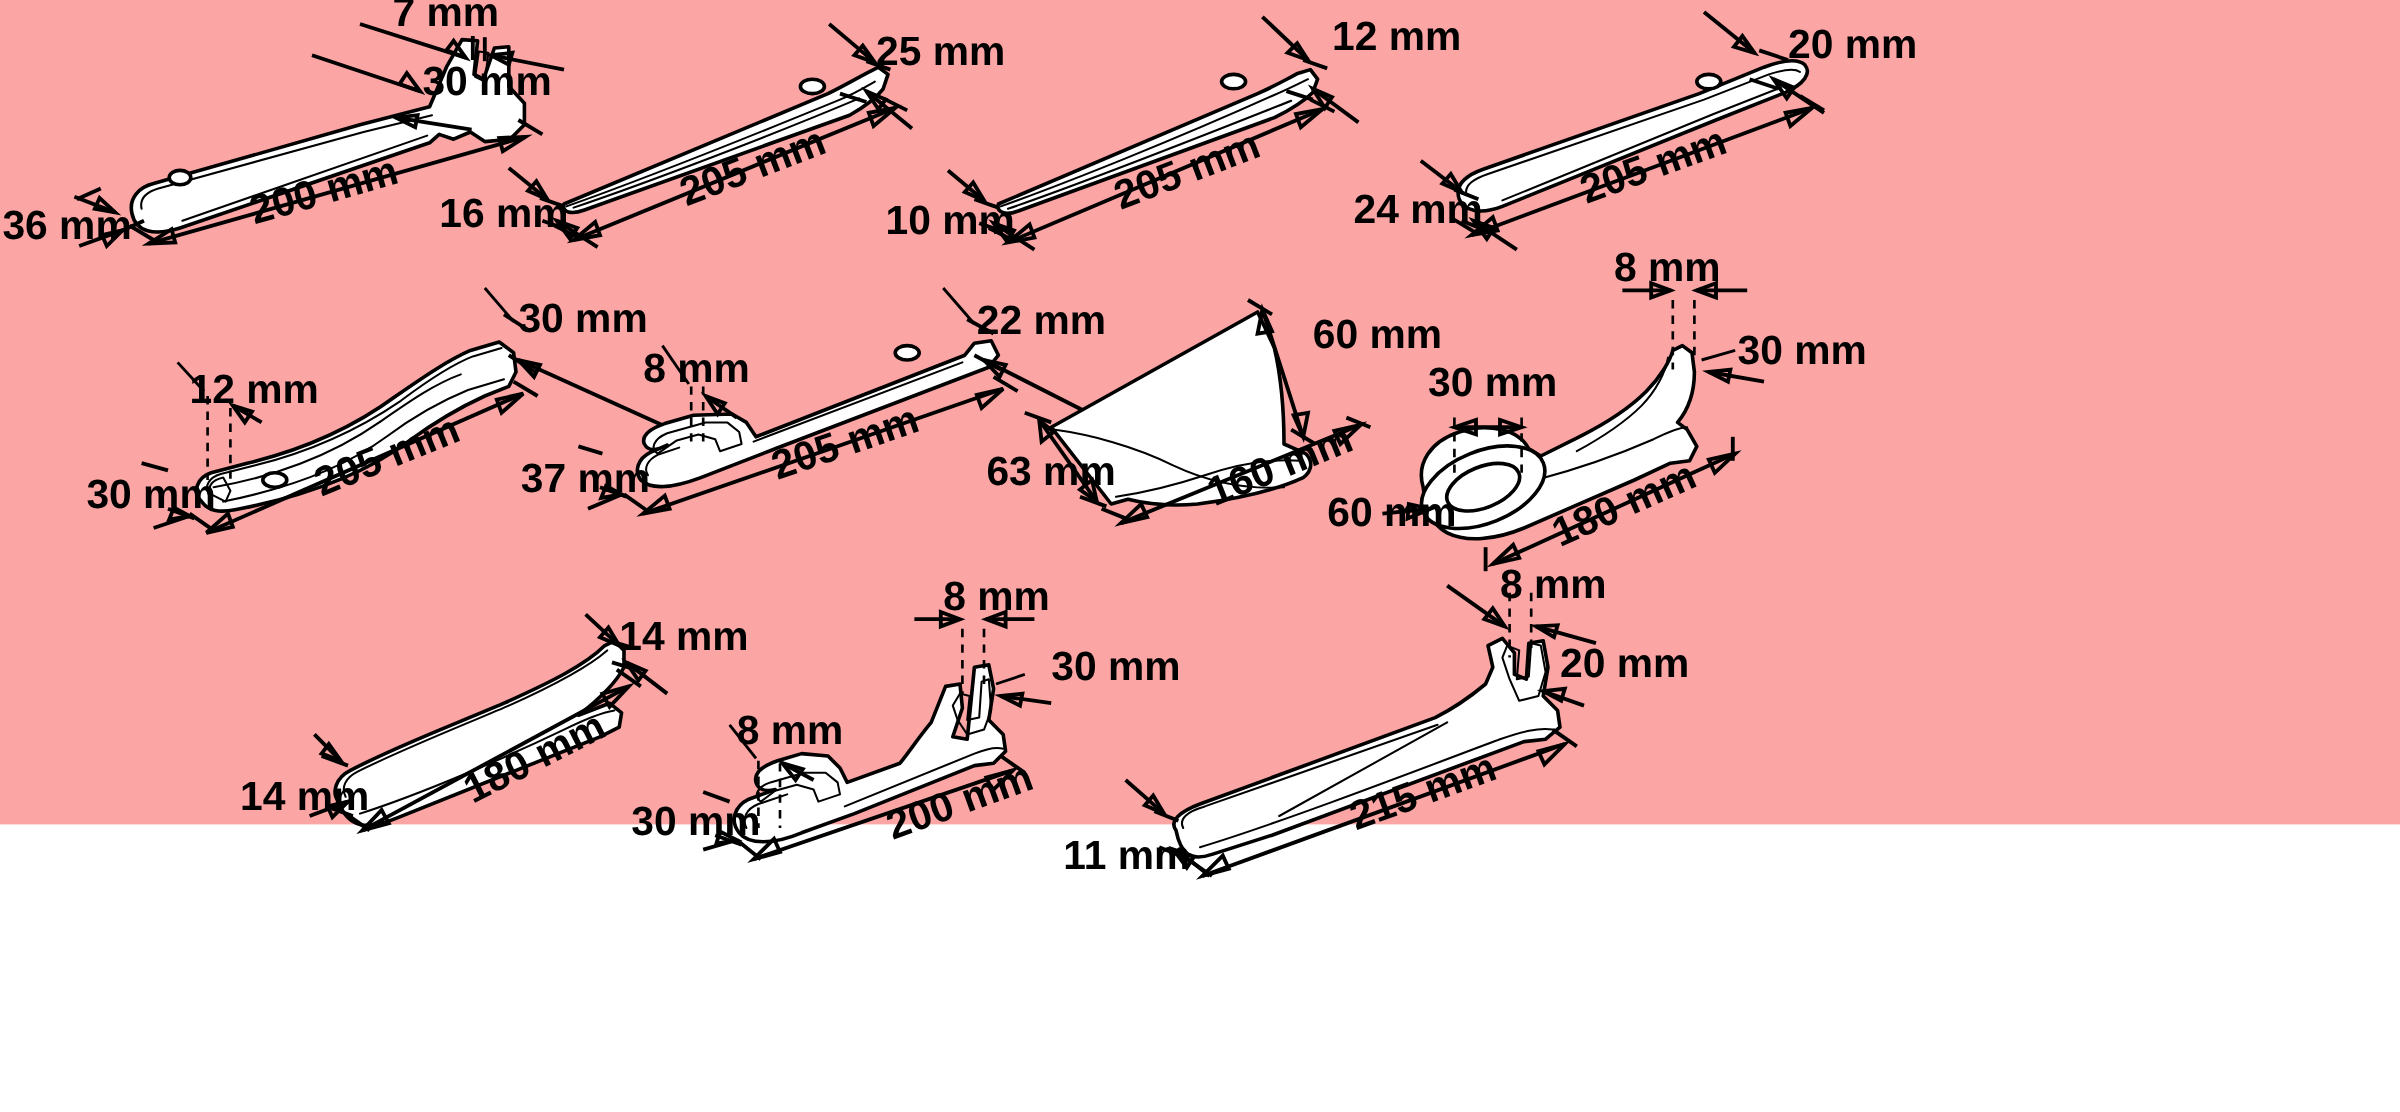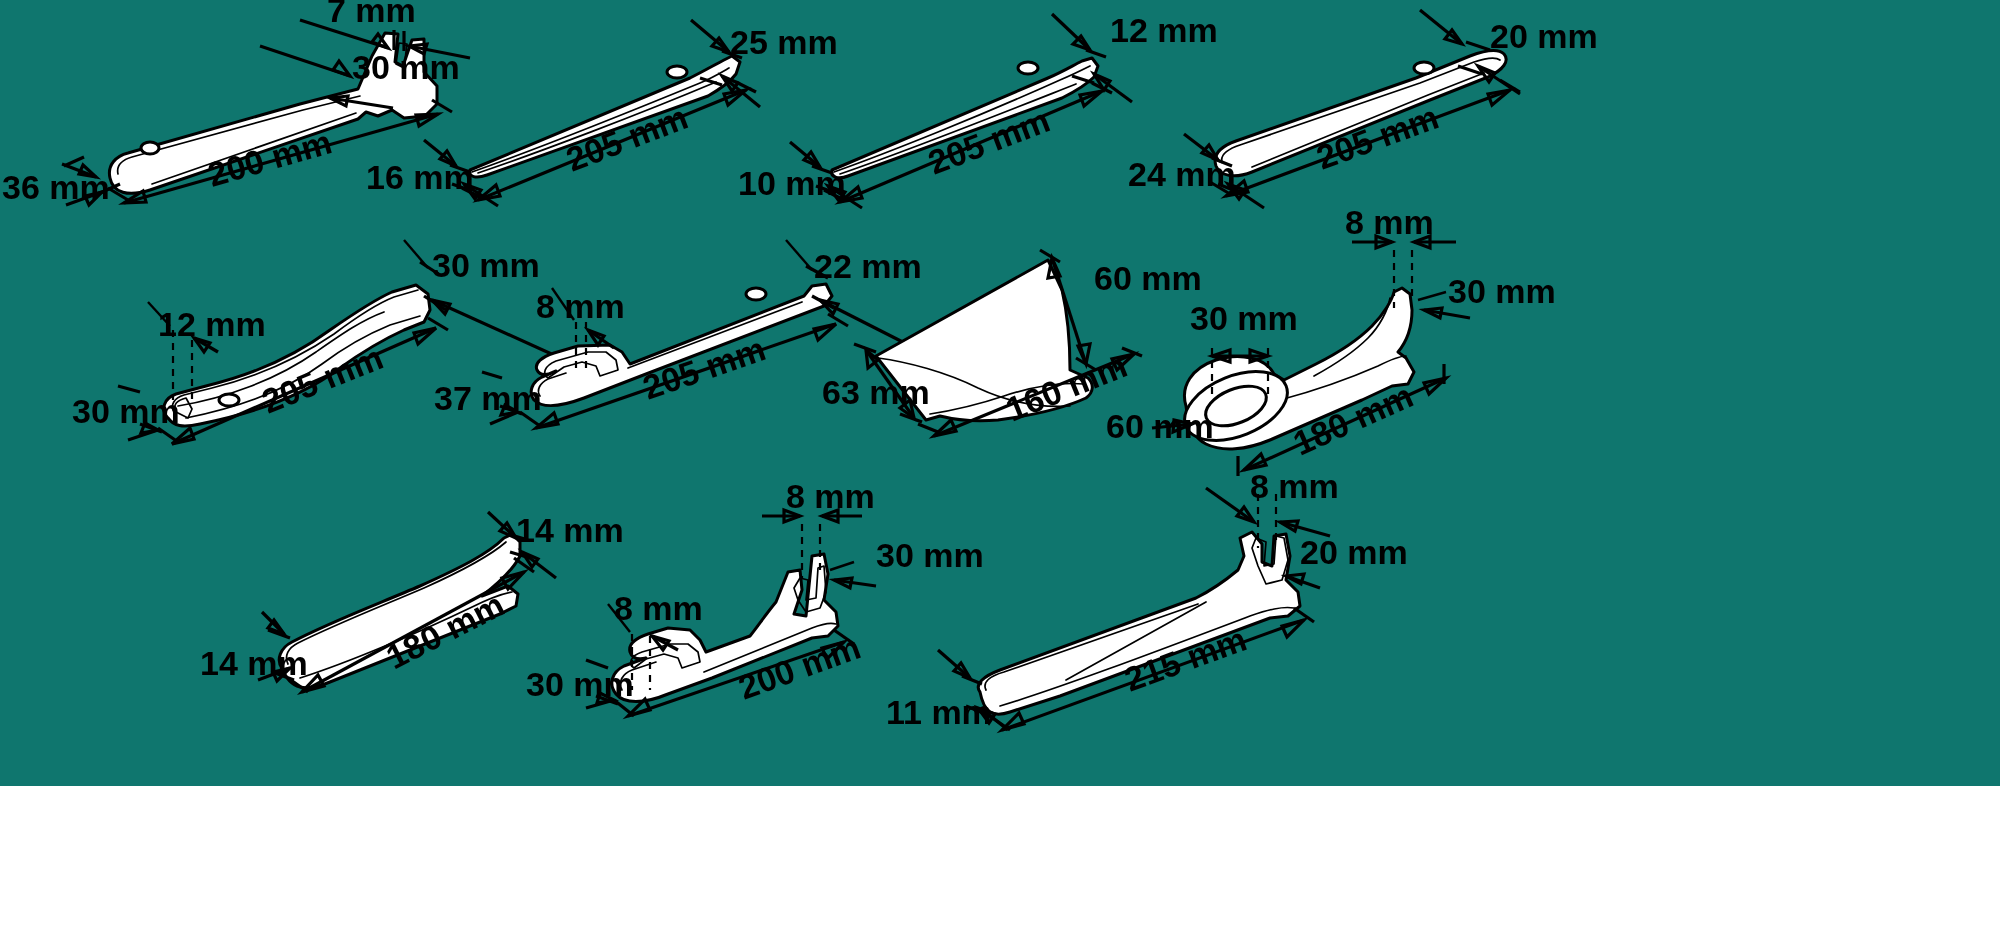--- a/index.html
+++ b/index.html
@@ -5,22 +5,22 @@
 <style>
   html,body{margin:0;padding:0;background:#ffffff;}
   body{
     font-family:"Liberation Sans", sans-serif;
     width:2000px;height:927px;
     overflow:hidden;
     position:relative;
     color:#000;
   }
   #sheet{
-    position:absolute;left:0;top:0;width:2000px;height:786px;
-    background:#0f766e;
+    position:absolute;left:0;top:0;width:2000px;height:687px;
+    background:#fca5a5;
   }
   svg#drawing{position:absolute;left:0;top:0;width:2000px;height:927px;display:block;}
   .outline{fill:#ffffff;stroke:#000000;stroke-width:3;stroke-linejoin:round;stroke-linecap:round;}
   .outline-thin{fill:none;stroke:#000000;stroke-width:1.7;stroke-linejoin:round;stroke-linecap:round;}
   .dimline{fill:none;stroke:#000000;stroke-width:3.2;}
   .dimline-thin{fill:none;stroke:#000000;stroke-width:2.4;}
   .tickline{fill:none;stroke:#000000;stroke-width:3.2;stroke-linecap:butt;}
   .dashed{fill:none;stroke:#000000;stroke-width:2.2;stroke-dasharray:7 6;}
   .hole{fill:#ffffff;stroke:#000000;stroke-width:3;}
   .lbl{

